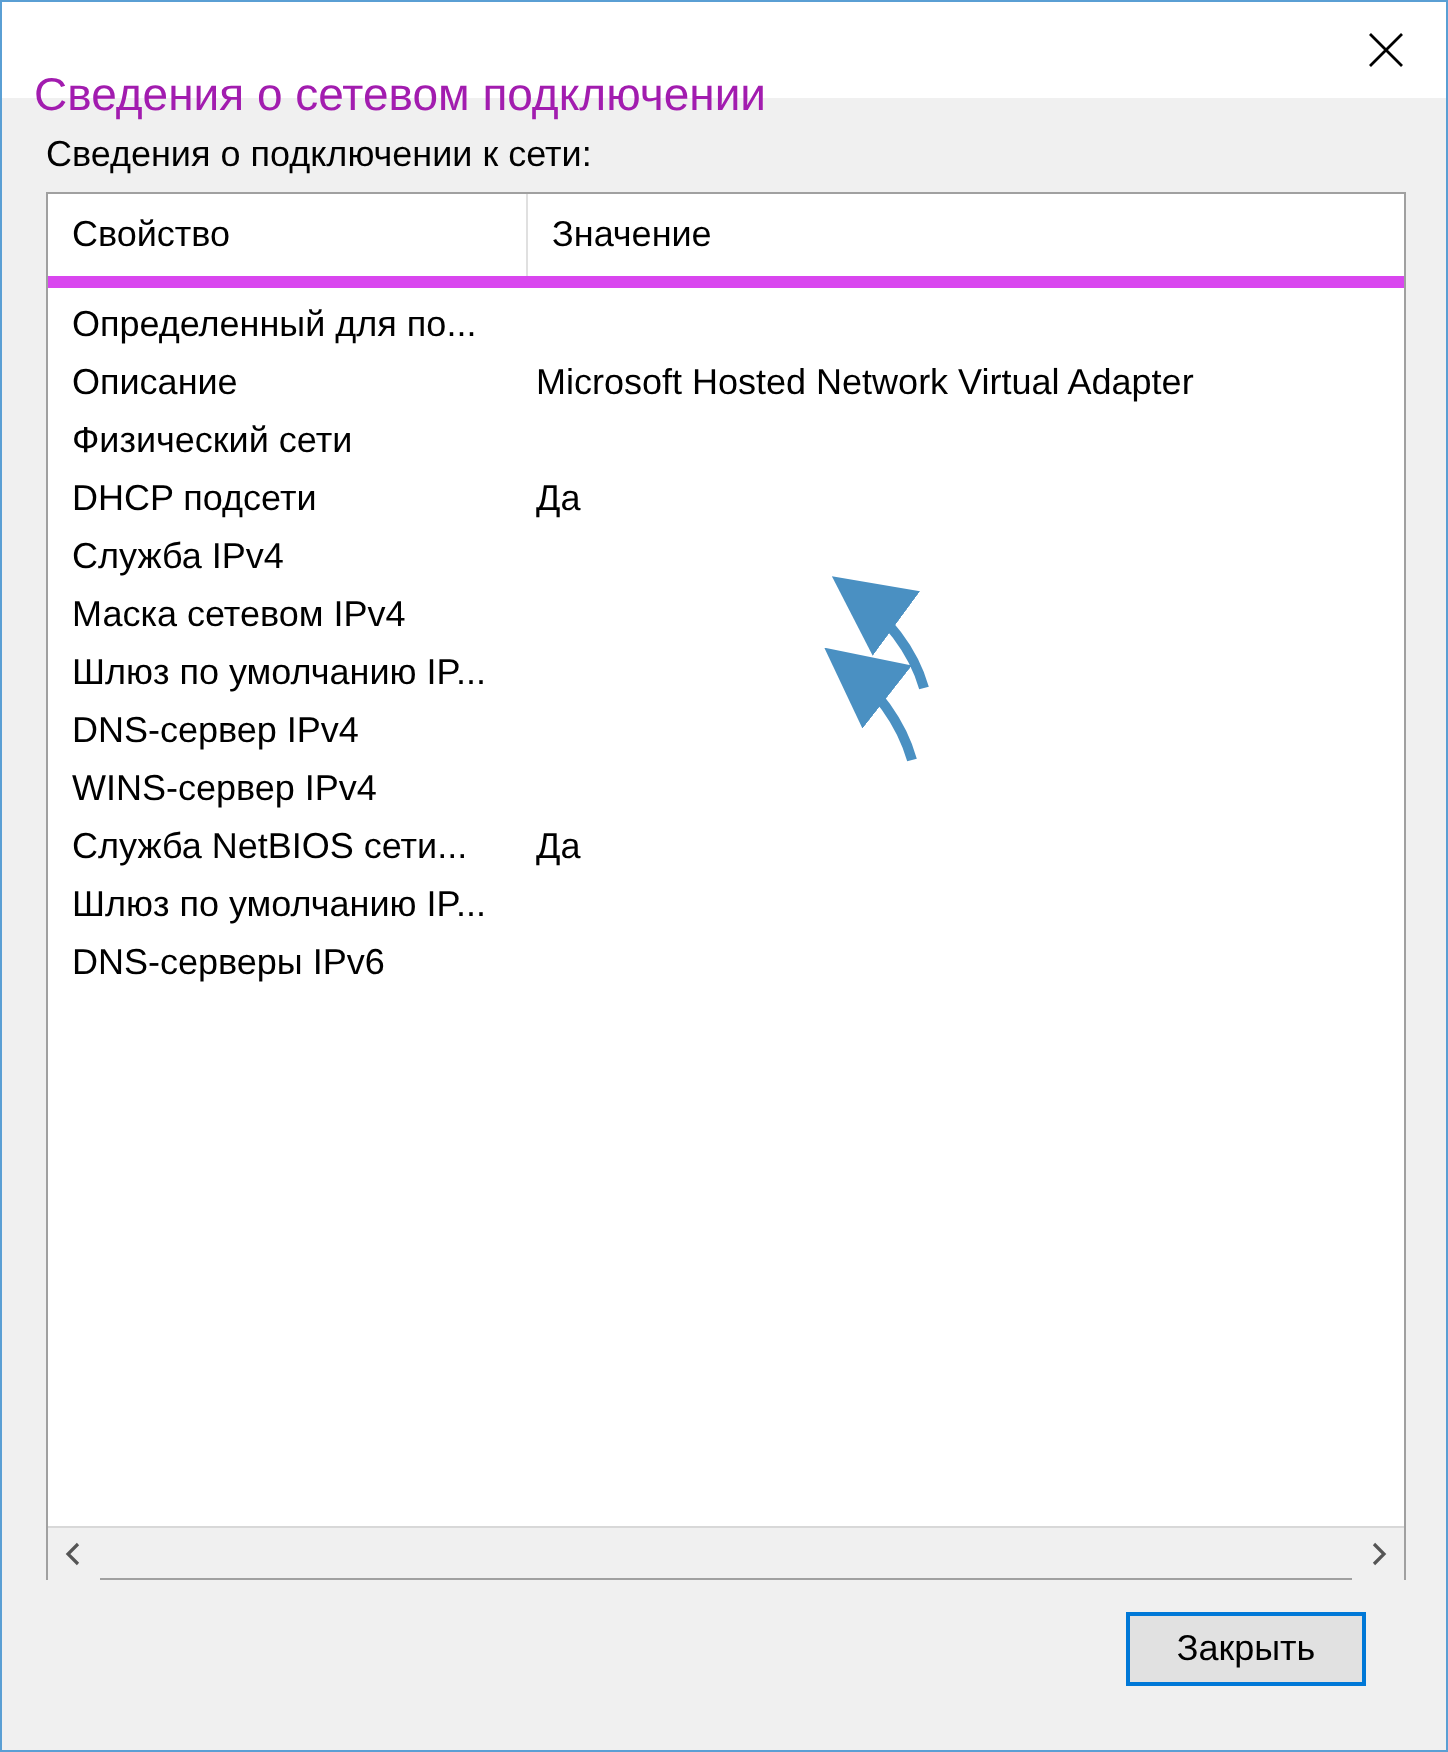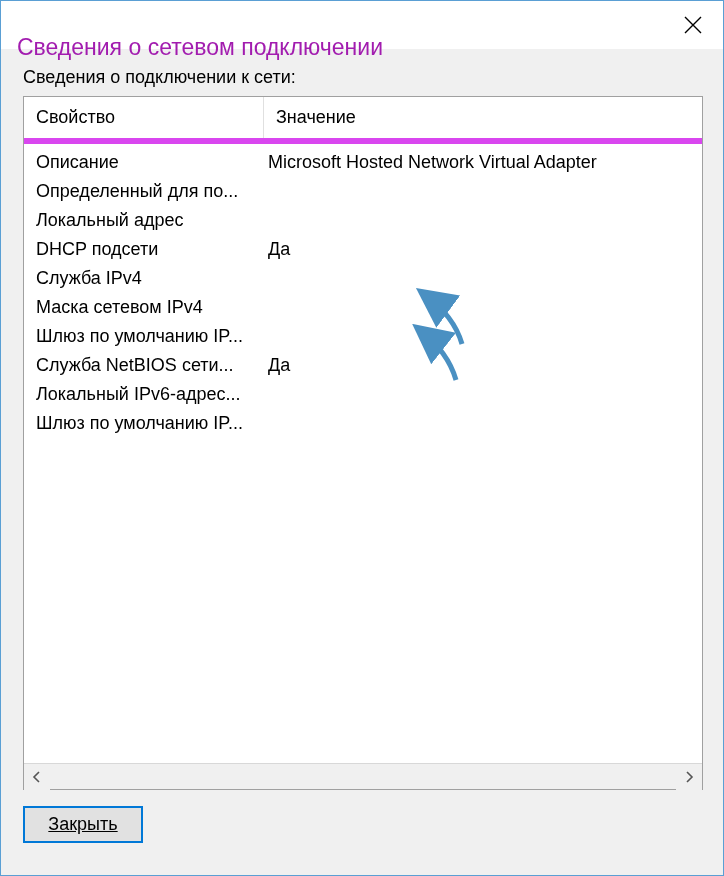--- a/index.html
+++ b/index.html
@@ -114,22 +114,22 @@
     height: 26px;
     display: flex;
     align-items: center;
     justify-content: center;
     background: #f0f0f0;
     cursor: pointer;
   }
   .scroll-btn svg { width: 12px; height: 12px; }
   .footer {
     display: flex;
+    justify-content: flex-end;
     padding: 16px 20px 18px 0;
-    text-decoration: underline;
   }
   .close-button {
     min-width: 120px;
     padding: 6px 22px;
     font-size: 18px;
     border: 2px solid #0078d7;
     background: #e1e1e1;
     cursor: pointer;
     font-family: inherit;
   }
@@ -158,58 +158,63 @@
     <div class="section-label">Сведения о подключении к сети:</div>
 
     <div class="list-container">
       <div class="list-header">
         <div class="col col-prop">Свойство</div>
         <div class="col col-val">Значение</div>
       </div>
 
       <div class="list-body">
         <div class="row">
+          <div class="cell-prop">Определенный для по...</div>
+          <div class="cell-val"></div>
+        </div>
+        <div class="row">
           <div class="cell-prop">Описание</div>
           <div class="cell-val">Microsoft Hosted Network Virtual Adapter</div>
         </div>
         <div class="row">
-          <div class="cell-prop">Определенный для по...</div>
-          <div class="cell-val"></div>
-        </div>
-        <div class="row">
-          <div class="cell-prop">Локальный адрес</div>
+          <div class="cell-prop">Физический сети</div>
           <div class="cell-val"></div>
         </div>
         <div class="row">
           <div class="cell-prop">DHCP подсети</div>
           <div class="cell-val">Да</div>
         </div>
         <div class="row">
           <div class="cell-prop">Служба IPv4</div>
         </div>
         <div class="row">
           <div class="cell-prop">Маска сетевом IPv4</div>
         </div>
         <div class="row">
           <div class="cell-prop">Шлюз по умолчанию IP...</div>
           <div class="cell-val"></div>
         </div>
         <div class="row">
+          <div class="cell-prop">DNS-сервер IPv4</div>
+          <div class="cell-val"></div>
+        </div>
+        <div class="row">
+          <div class="cell-prop">WINS-сервер IPv4</div>
+          <div class="cell-val"></div>
+        </div>
+        <div class="row">
           <div class="cell-prop">Служба NetBIOS сети...</div>
           <div class="cell-val">Да</div>
         </div>
         <div class="row">
-          <div class="cell-prop">Локальный IPv6-адрес...</div>
-          <div class="cell-val"></div>
-        </div>
-        <div class="row">
           <div class="cell-prop">Шлюз по умолчанию IP...</div>
           <div class="cell-val"></div>
         </div>
         <div class="row">
+          <div class="cell-prop">DNS-серверы IPv6</div>
           <div class="cell-val"></div>
         </div>
 
         <div class="arrow" style="left:390px; top:142px;">
           <svg width="60" height="60" viewBox="0 0 60 60">
             <defs>
                 <marker id="ah1" markerWidth="8" markerHeight="8" refX="6" refY="4" orient="auto">
               <path d="M0,0 L8,4 L0,8 Z" fill="#4a90c2"></path>
                 </marker>
               </defs>

